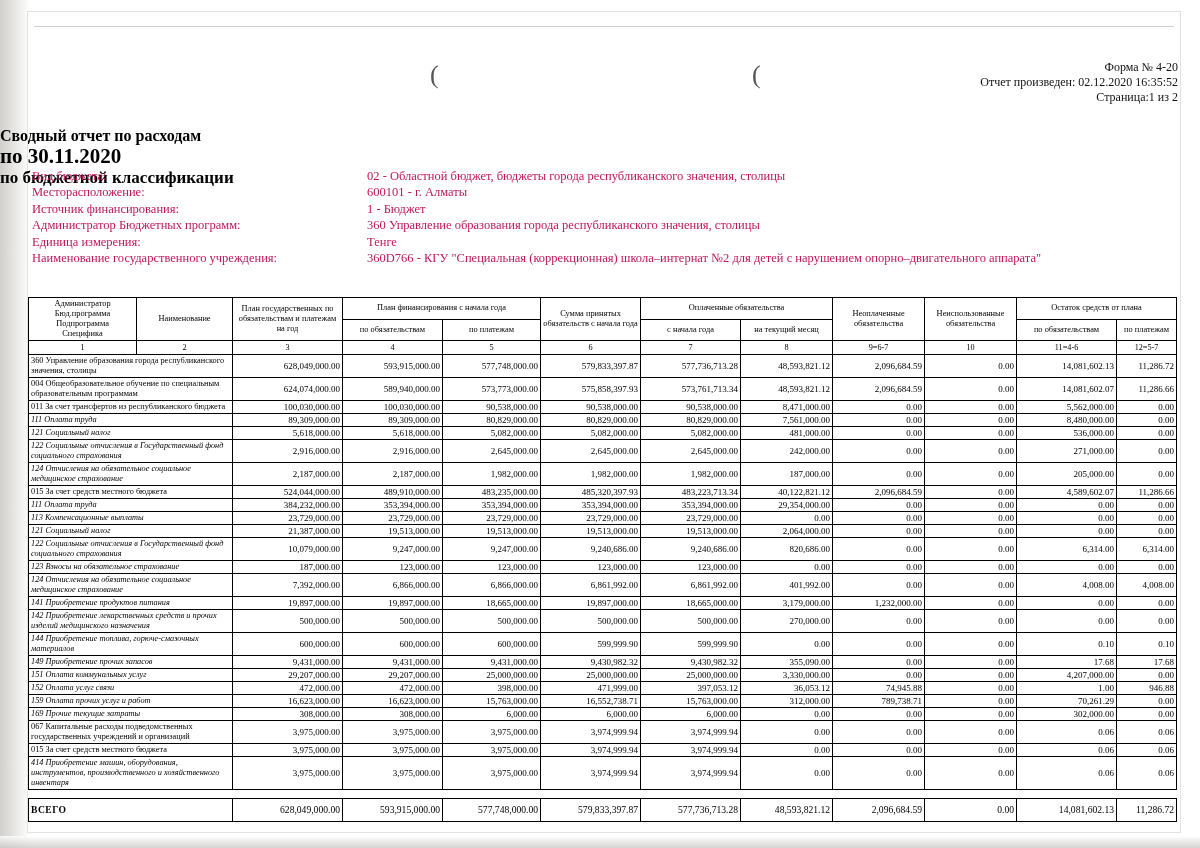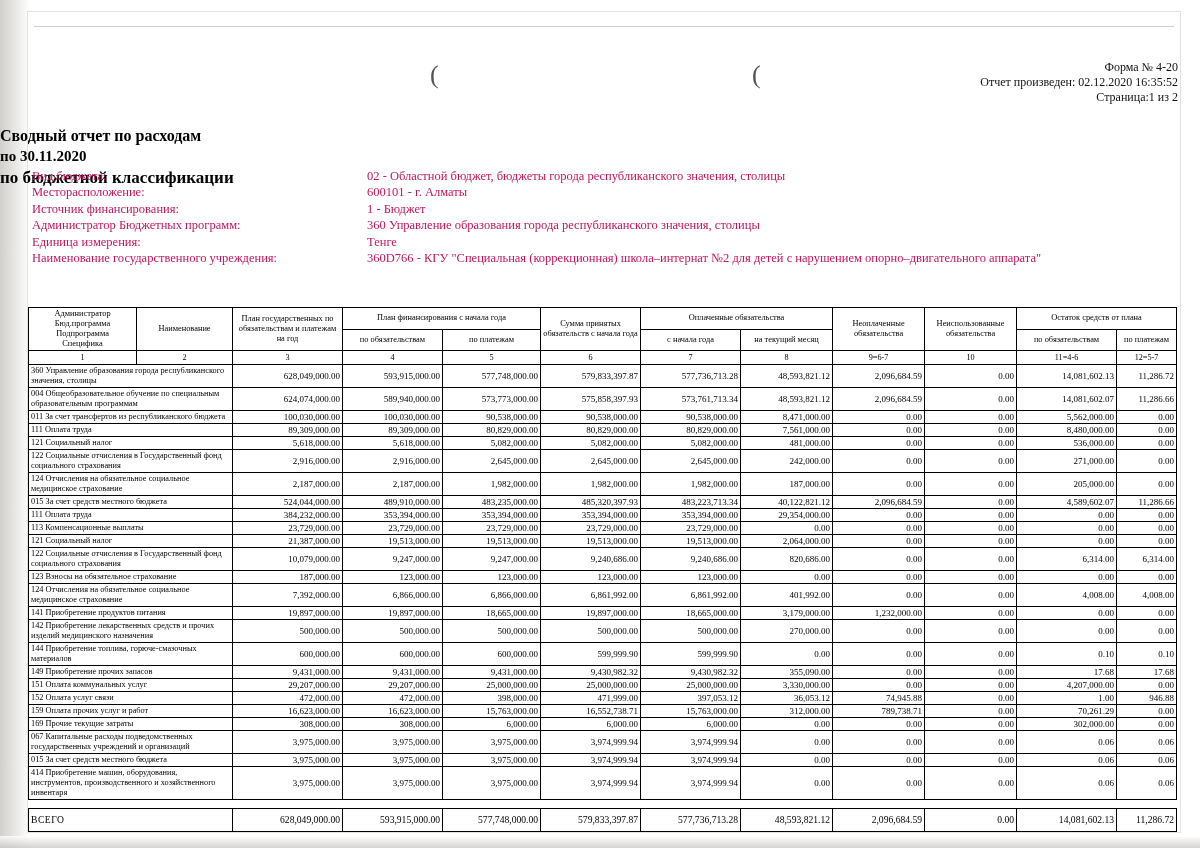--- a/index.html
+++ b/index.html
@@ -62,37 +62,37 @@
   }
   .title {
     position: absolute;
     left: 0; right: 0; top: 108px;
     font-size: 16px;
     font-weight: bold;
     line-height: 21px;
     color: #000;
     margin-top: 17px;
   }
-  .title .l2 { font-size: 15px; }
+  .title .l2 { font-size: 21px; }
   .title .l3 { font-size: 17px; }
 
   .meta {
     position: absolute;
     left: 32px; top: 168px;
     font-size: 12.5px;
     line-height: 16.4px;
     color: #be185d;
   }
   .meta .row { display: flex; }
   .meta .lbl { width: 335px; }
   .meta .val { }
 
   table.grid {
     position: absolute;
-    left: 28px; top: 307px;
+    left: 28px; top: 297px;
     width: 1148px;
     border-collapse: collapse;
     font-size: 8.6px;
     color: #000;
     table-layout: fixed;
     padding-left: 29px;
   }
   table.grid td, table.grid th {
     border: 1px solid #000;
     padding: 1px 2px;
@@ -117,27 +117,27 @@
     padding-left: 2px;
   }
   td.num {
     text-align: right;
     padding-right: 3px;
     font-size: 9px;
     white-space: nowrap;
   }
   .ind0 { padding-left: 2px; }
   .ind1 { padding-left: 12px; margin-left: 48px; }
-  .ind2 { padding-left: 22px; }
+  .ind2 { padding-left: 22px; font-style: italic; }
   tr.total td {
     font-size: 9.6px;
     font-weight: normal;
     height: 20px;
   }
-  tr.total td.name { font-weight: normal; letter-spacing: .5px; }
+  tr.total td.name { font-weight: bold; letter-spacing: .5px; }
   .spacer td { border: none; height: 6px; }
   .nb { border: none !important; }
 </style>
 </head>
 <body>
 
 <div class="page">
   <div class="sheet"></div>
   <div class="topline"></div>
 

